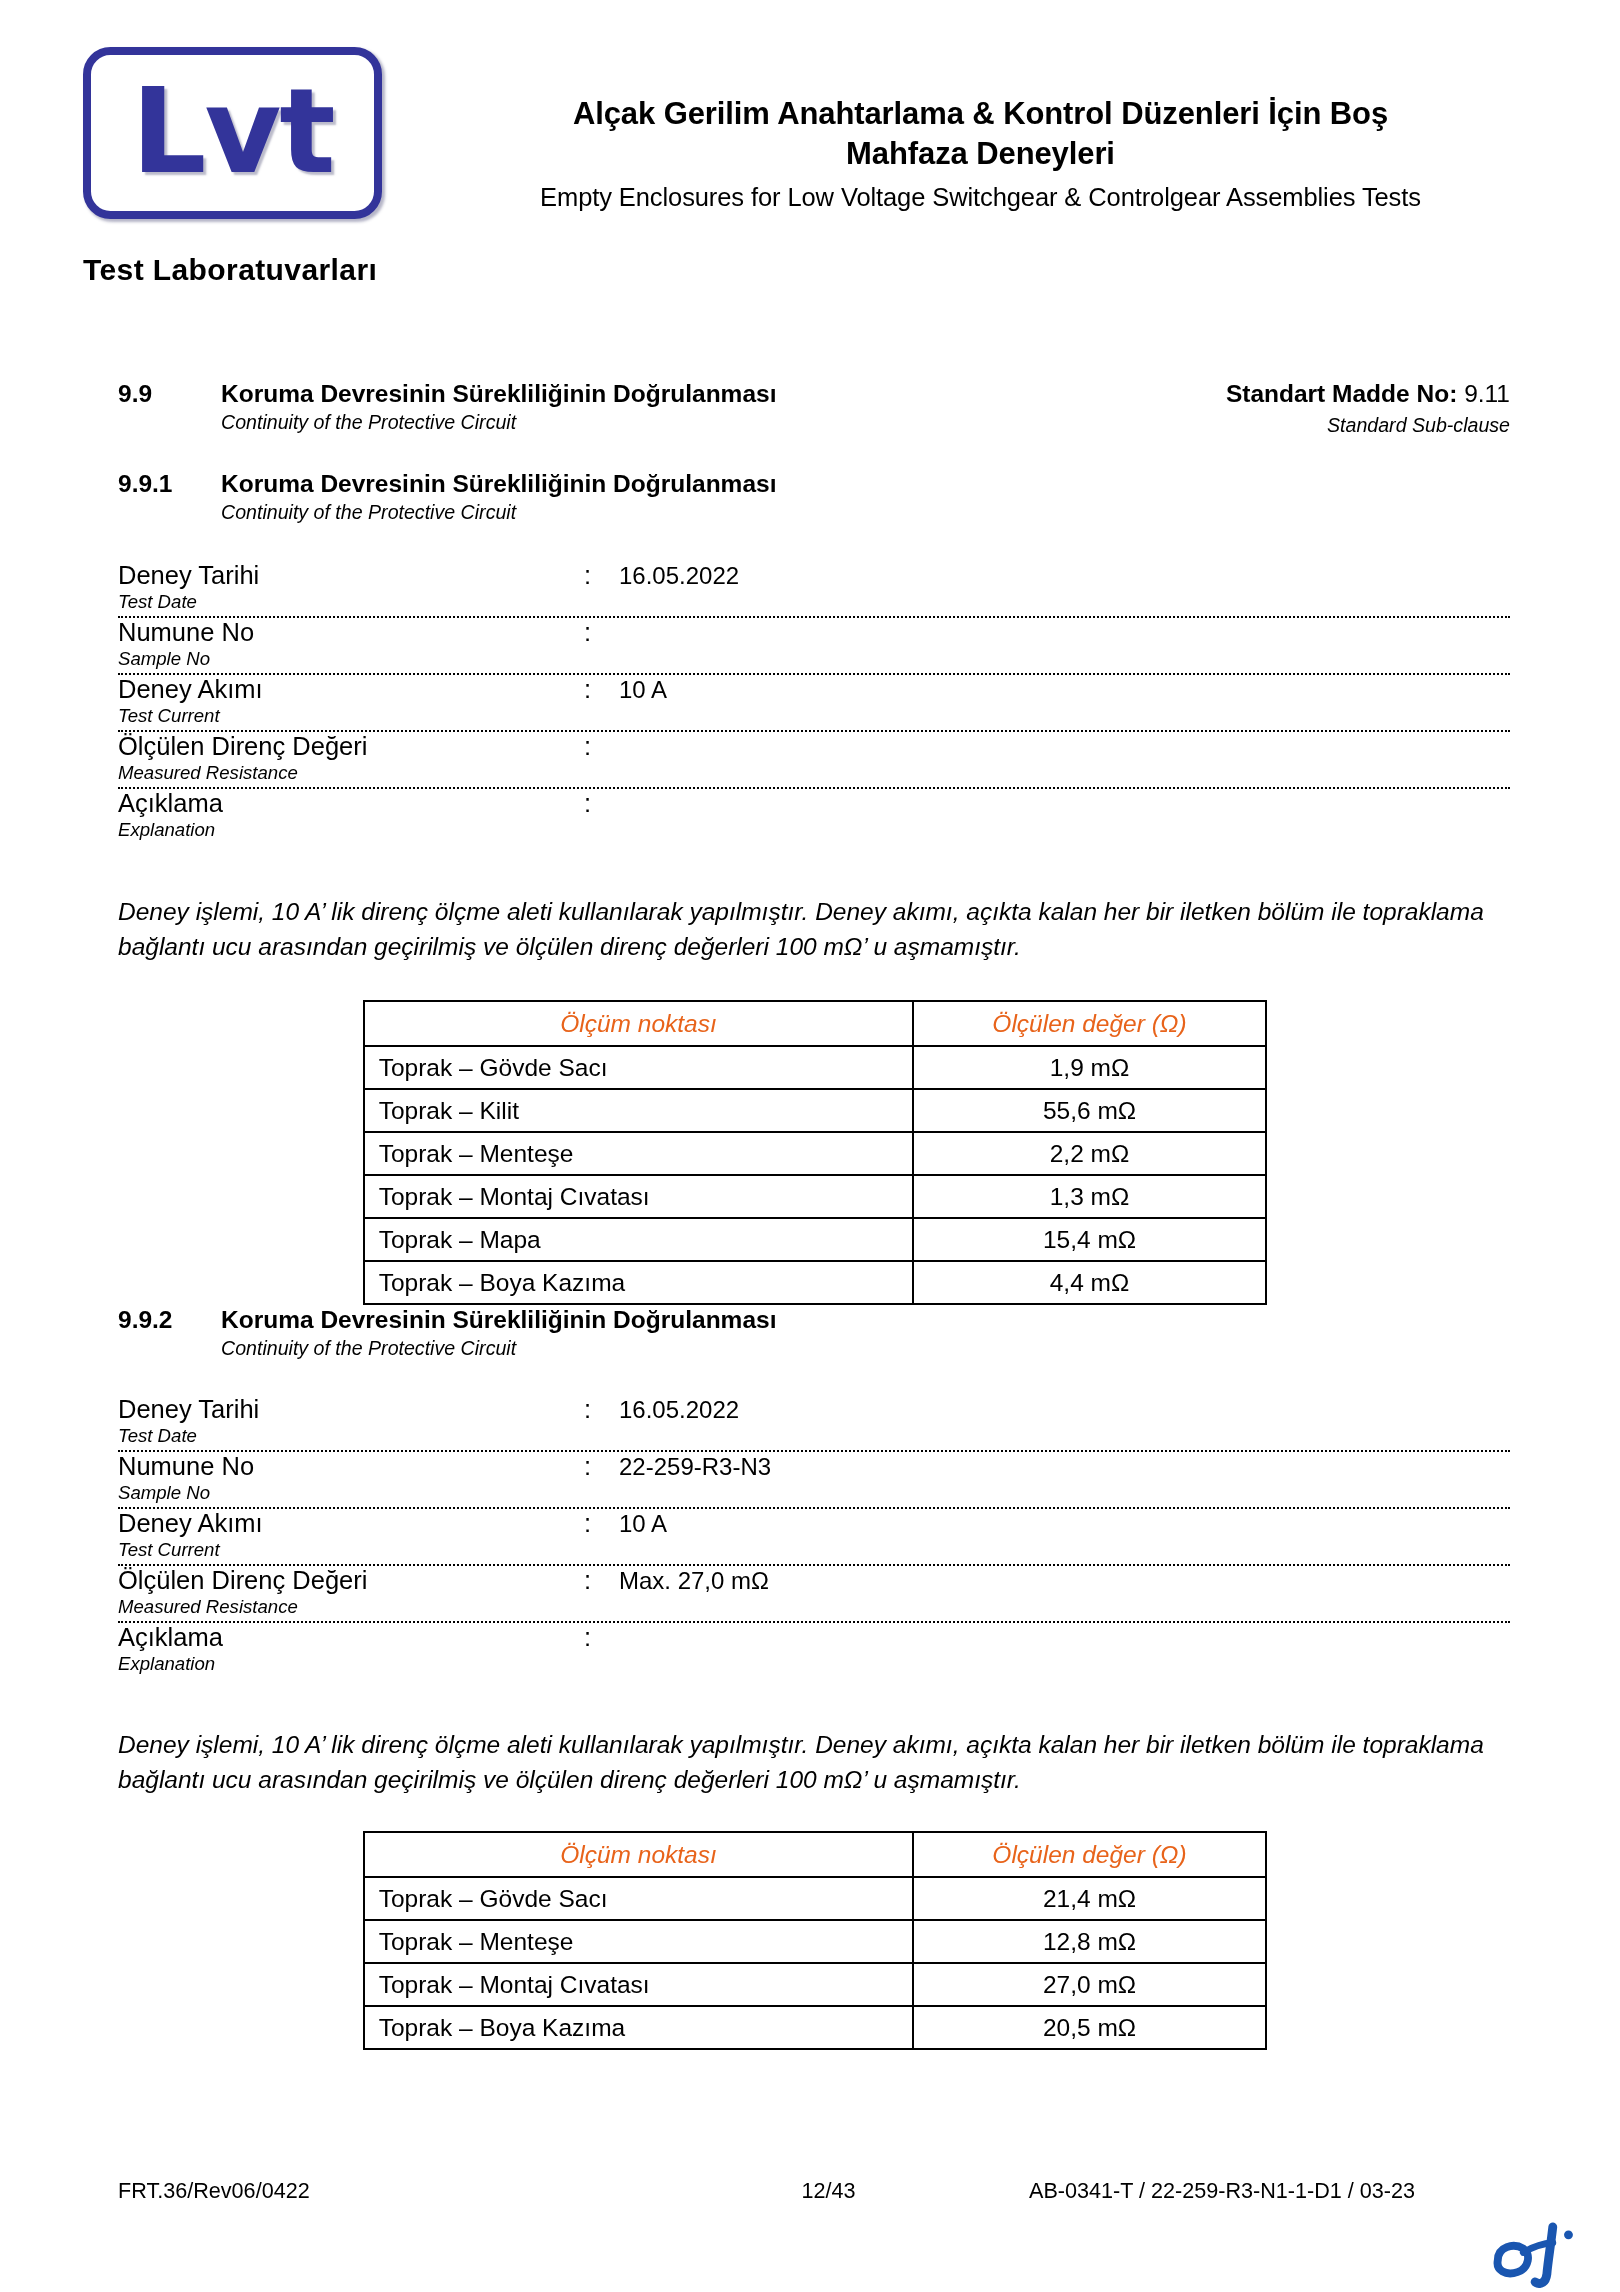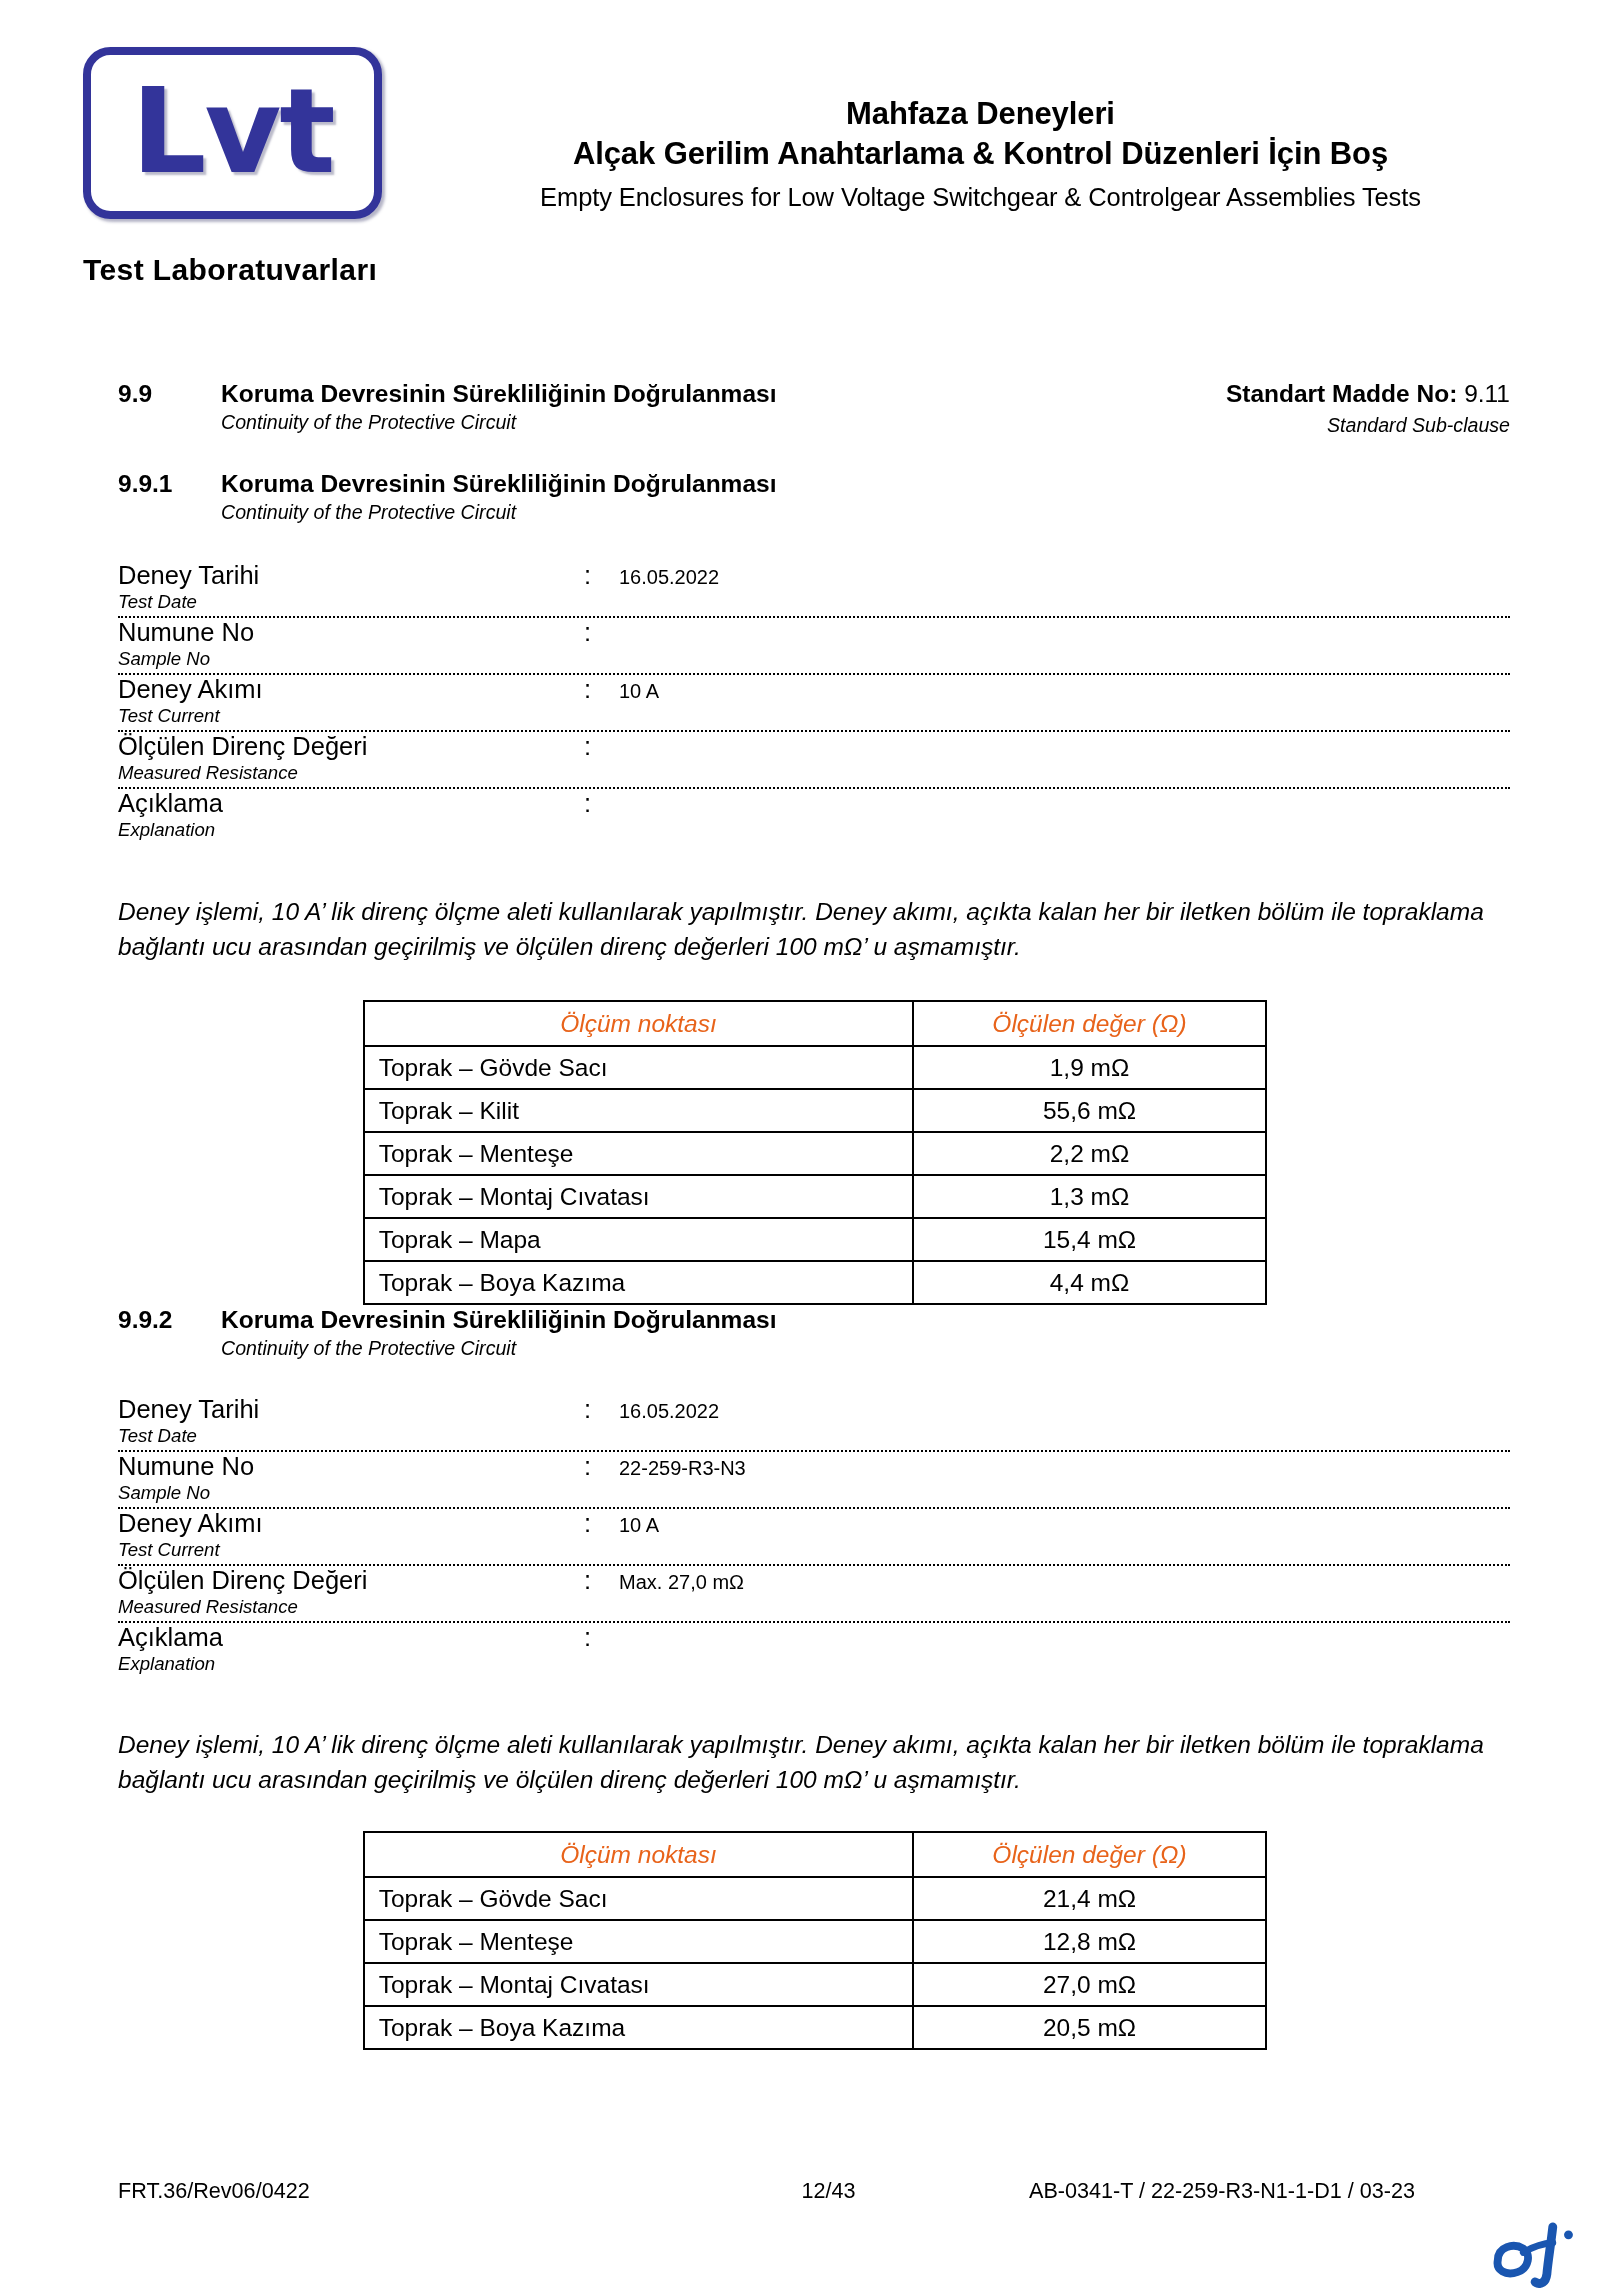--- a/index.html
+++ b/index.html
@@ -150,21 +150,21 @@
     width: 466px;
     flex: 0 0 466px;
     font-size: 25.5px;
   }
   .dr-colon {
     width: 35px;
     flex: 0 0 35px;
     font-size: 25.5px;
   }
   .dr-value {
-    font-size: 20px;
+    font-size: 24px;
     flex: 1 1 auto;
   }
   .dr-en {
     font-size: 18.6px;
     font-style: italic;
     margin-top: 1px;
   }
 
   
   .para {
@@ -241,22 +241,22 @@
     <div class="logo-block">
       <div class="logo-box">
         <div class="logo-text">Lvt</div>
       </div>
     </div>
 
     <div class="lab-name">Test Laboratuvarları</div>
 
     <div class="title-block">
       <div class="title-tr">
+        <div>Alçak Gerilim Anahtarlama &amp; Kontrol Düzenleri İçin Boş</div>
         <div>Mahfaza Deneyleri</div>
-        <div>Alçak Gerilim Anahtarlama &amp; Kontrol Düzenleri İçin Boş</div>
       </div>
       <div class="title-en">Empty Enclosures for Low Voltage Switchgear &amp; Controlgear Assemblies Tests</div>
     </div>
 
   </div>
 
   <div class="sec-head" style="top:380px;">
     <div class="sec-row">
       <div class="sec-no">9.9</div>
       <div class="sec-title">Koruma Devresinin Sürekliliğinin Doğrulanması</div>

